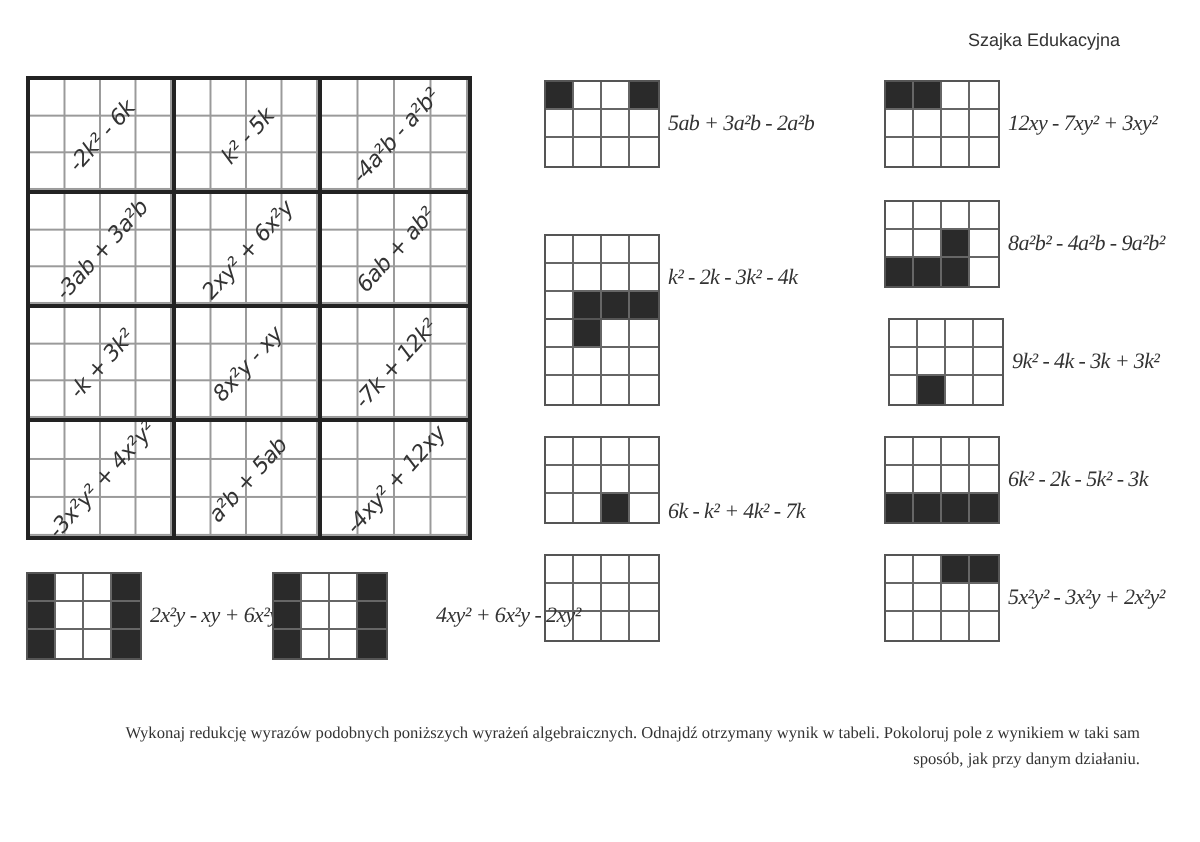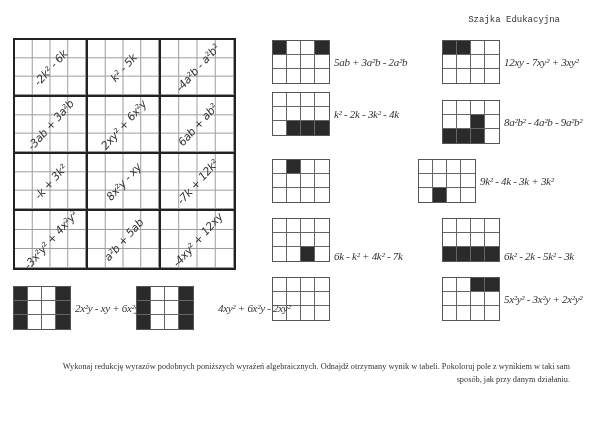--- a/index.html
+++ b/index.html
@@ -1,17 +1,17 @@
 <!DOCTYPE html>
 <html><head>
 <meta charset="utf-8">
 <style>
   html, body { margin: 0; padding: 0; background: #ffffff; }
   body { width: 600px; height: 421px; position: relative; overflow: hidden; font-family: "Liberation Serif", serif; color: #222; }
-  .watermark { position: absolute; right: 40px; top: 15px; font-size: 9px; color: #333; font-family: Liberation Mono, monospace; }
+  .watermark { position: absolute; right: 40px; top: 15px; font-size: 9px; color: #333; font-family: Liberation Sans, sans-serif; }
 
   
   .main-grid { position: absolute; left: 13px; top: 38px; width: 223px; height: 232px; border: 2px solid #222; box-sizing: border-box; display: grid; grid-template-columns: repeat(3, 1fr); grid-template-rows: repeat(4, 1fr); }
   .big-cell { position: relative; border-right: 2px solid #222; border-bottom: 2px solid #222; box-sizing: border-box; overflow: hidden;
     background-image:
       linear-gradient(to right, #9a9a9a 1px, transparent 1px),
       linear-gradient(to bottom, #9a9a9a 1px, transparent 1px);
     background-size: 25% 33.333%;
     background-position: -1px -1px;
   }
@@ -84,21 +84,21 @@
       <div class="pcell"></div>
       <div class="pcell"></div>
       <div class="pcell lc"></div>
       <div class="pcell lr"></div>
       <div class="pcell lr"></div>
       <div class="pcell lr"></div>
       <div class="pcell lc lr"></div>
     </div>
   <span class="label">5ab + 3a²b - 2a²b</span>
 </div>
-<div class="item" style="left:272px; top:92px;">
+<div class="item" style="left:272px; top:117px;">
   <div class="pgrid">
       <div class="pcell"></div>
       <div class="pcell"></div>
       <div class="pcell"></div>
       <div class="pcell lc"></div>
       <div class="pcell"></div>
       <div class="pcell"></div>
       <div class="pcell"></div>
       <div class="pcell lc"></div>
       <div class="pcell lr"></div>
@@ -185,38 +185,38 @@
       <div class="pcell"></div>
       <div class="pcell on"></div>
       <div class="pcell lc"></div>
       <div class="pcell on lr"></div>
       <div class="pcell on lr"></div>
       <div class="pcell on lr"></div>
       <div class="pcell lc lr"></div>
     </div>
   <span class="label">8a²b² - 4a²b - 9a²b²</span>
 </div>
-<div class="item" style="left:418px; top:159px;">
+<div class="item" style="left:444px; top:159px;">
   <div class="pgrid">
       <div class="pcell"></div>
       <div class="pcell"></div>
       <div class="pcell"></div>
       <div class="pcell lc"></div>
       <div class="pcell"></div>
       <div class="pcell"></div>
       <div class="pcell"></div>
       <div class="pcell lc"></div>
       <div class="pcell lr"></div>
       <div class="pcell on lr"></div>
       <div class="pcell lr"></div>
       <div class="pcell lc lr"></div>
     </div>
   <span class="label">9k² - 4k - 3k + 3k²</span>
 </div>
-<div class="item" style="left:442px; top:218px;align-items:flex-end;">
+<div class="item" style="left:442px; top:218px;">
   <div class="pgrid">
       <div class="pcell"></div>
       <div class="pcell"></div>
       <div class="pcell"></div>
       <div class="pcell lc"></div>
       <div class="pcell"></div>
       <div class="pcell"></div>
       <div class="pcell"></div>
       <div class="pcell lc"></div>
       <div class="pcell on lr"></div>

